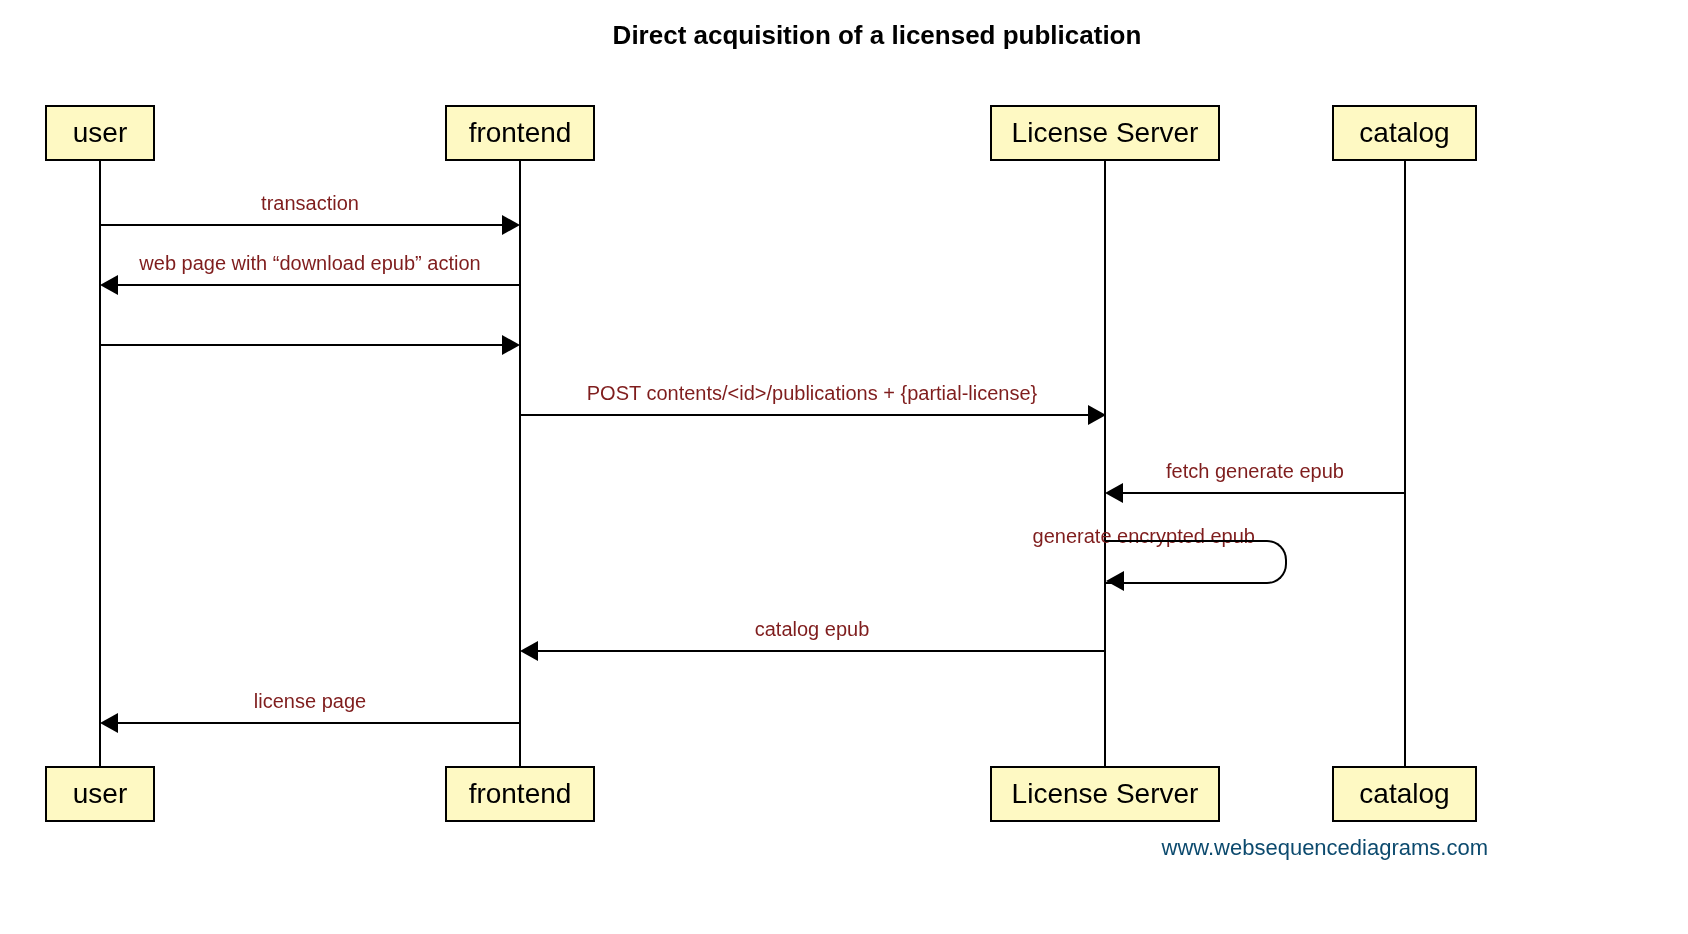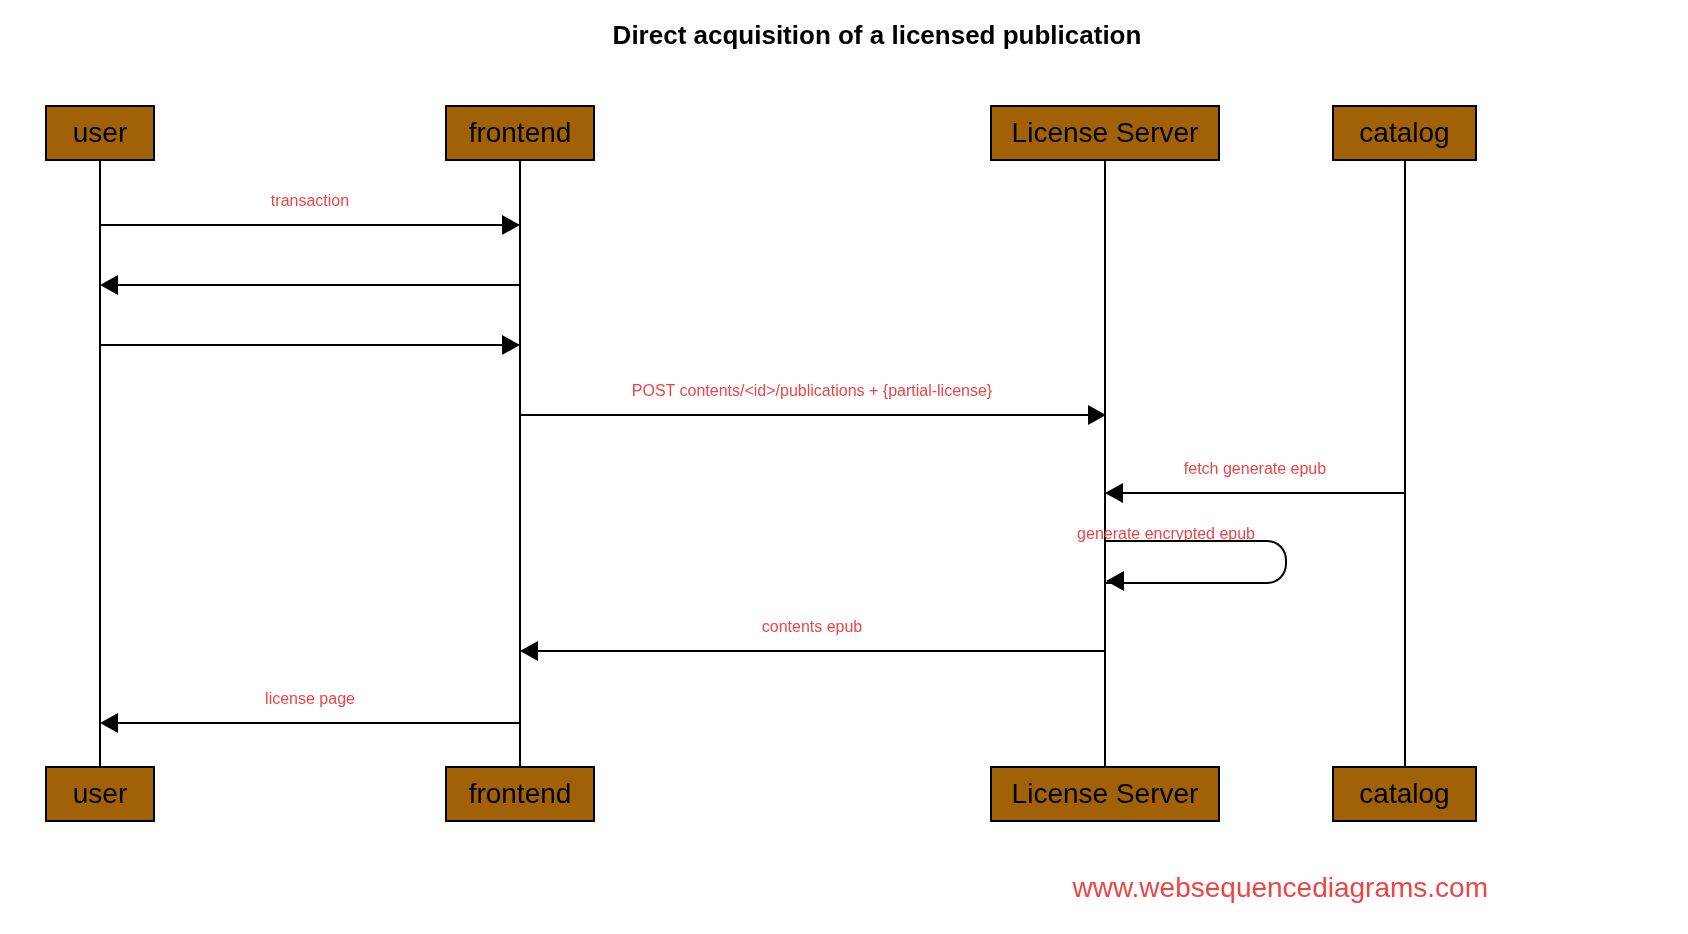--- a/index.html
+++ b/index.html
@@ -20,42 +20,42 @@
     width: 100%;
     text-align: center;
     font-size: 26px;
     font-weight: bold;
     color: #000;
     padding-left: 33px;
   }
   .actor-box {
     position: absolute;
     border: 2px solid #000;
-    background: #a16207;
+    background: #fef9c3;
     font-size: 28px;
     color: #000;
     text-align: center;
     padding: 10px 16px;
     box-sizing: border-box;
     white-space: nowrap;
   }
   .lifeline {
     position: absolute;
     width: 2px;
     background: #000;
   }
   .msg-line {
     position: absolute;
     height: 2px;
     background: #000;
   }
   .msg-label {
     position: absolute;
-    font-size: 16px;
-    color: #ef4444;
+    font-size: 20px;
+    color: #7f1d1d;
     text-align: center;
     white-space: nowrap;
     transform: translateX(-50%);
   }
   .arrow-right, .arrow-left {
     position: absolute;
     width: 0;
     height: 0;
   }
   .arrow-right {
@@ -69,23 +69,22 @@
     border-right: 18px solid #000;
   }
   .self-loop {
     position: absolute;
     border: 2px solid #000;
     border-left: none;
     border-radius: 0 20px 20px 0;
   }
   .footer-link {
     position: absolute;
-    font-size: 28px;
-    color: #ef4444;
-    margin-top: 37px;
+    font-size: 22px;
+    color: #0c4a6e;
   }
 </style>
 </head>
 <body>
 
 <div class="canvas">
 
   <div class="diagram-title">Direct acquisition of a licensed publication</div>
 
   <div class="lifeline" style="left:99px; top:160px; height:606px;"></div>
@@ -100,39 +99,40 @@
 
   <div class="actor-box" style="left:45px; top:766px; width:110px;">user</div>
   <div class="actor-box" style="left:445px; top:766px; width:150px;">frontend</div>
   <div class="actor-box" style="left:990px; top:766px; width:230px;">License Server</div>
   <div class="actor-box" style="left:1332px; top:766px; width:145px;">catalog</div>
 
   <div class="msg-label" style="left:310px; top:192px;">transaction</div>
   <div class="msg-line" style="left:100px; top:224px; width:402px;"></div>
   <div class="arrow-right" style="left:502px; top:215px;"></div>
 
+  <div class="msg-label" style="left:310px; top:252px;">web page with “download epub” action</div>
   <div class="msg-line" style="left:118px; top:284px; width:402px;"></div>
   <div class="arrow-left" style="left:100px; top:275px;"></div>
 
   <div class="msg-line" style="left:100px; top:344px; width:402px;"></div>
   <div class="arrow-right" style="left:502px; top:335px;"></div>
 
   <div class="msg-label" style="left:812px; top:382px;">POST contents/&lt;id&gt;/publications + {partial-license}</div>
   <div class="msg-line" style="left:520px; top:414px; width:568px;"></div>
   <div class="arrow-right" style="left:1088px; top:405px;"></div>
 
   <div class="msg-label" style="left:1255px; top:460px;">fetch generate epub</div>
   <div class="msg-line" style="left:1123px; top:492px; width:283px;"></div>
   <div class="arrow-left" style="left:1105px; top:483px;"></div>
 
   <div class="msg-label" style="left:1255px; top:525px; transform: translateX(-100%);">generate encrypted epub</div>
   <div class="self-loop" style="left:1105px; top:540px; width:180px; height:40px;"></div>
   <div class="arrow-left" style="left:1106px; top:571px;"></div>
 
-  <div class="msg-label" style="left:812px; top:618px;">contents epub</div>
+  <div class="msg-label" style="left:812px; top:618px;">catalog epub</div>
   <div class="msg-line" style="left:538px; top:650px; width:568px;"></div>
   <div class="arrow-left" style="left:520px; top:641px;"></div>
 
   <div class="msg-label" style="left:310px; top:690px;">license page</div>
   <div class="msg-line" style="left:118px; top:722px; width:402px;"></div>
   <div class="arrow-left" style="left:100px; top:713px;"></div>
 
   <div class="footer-link" style="right:200px; top:835px;">www.websequencediagrams.com</div>
 
 </div>

